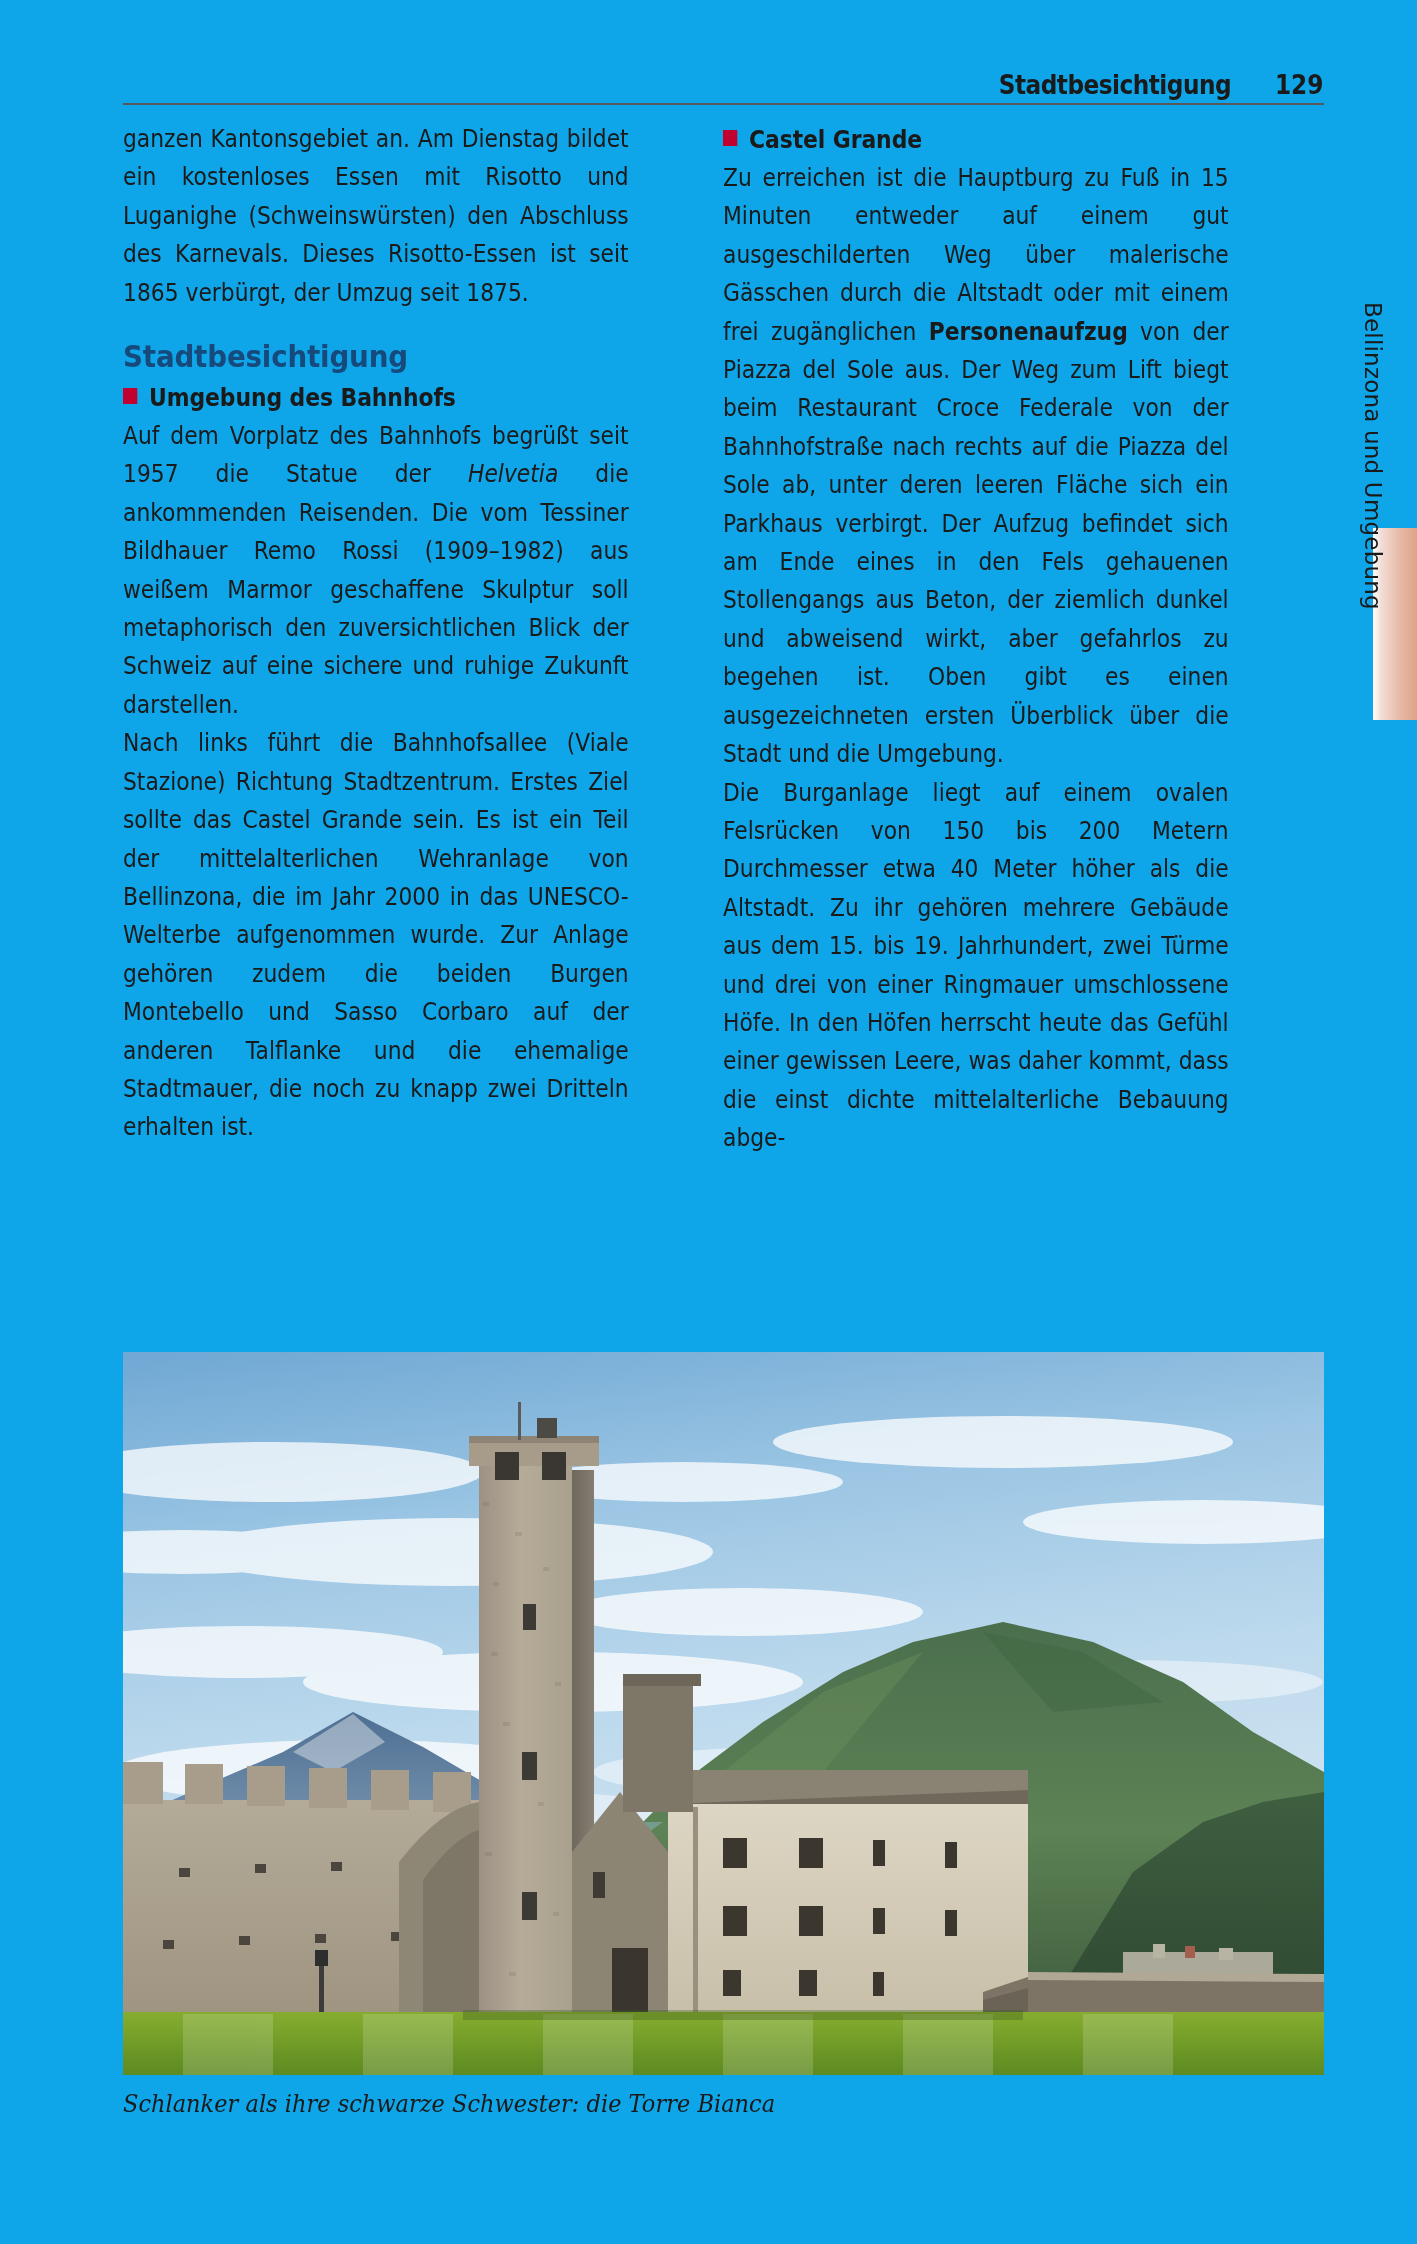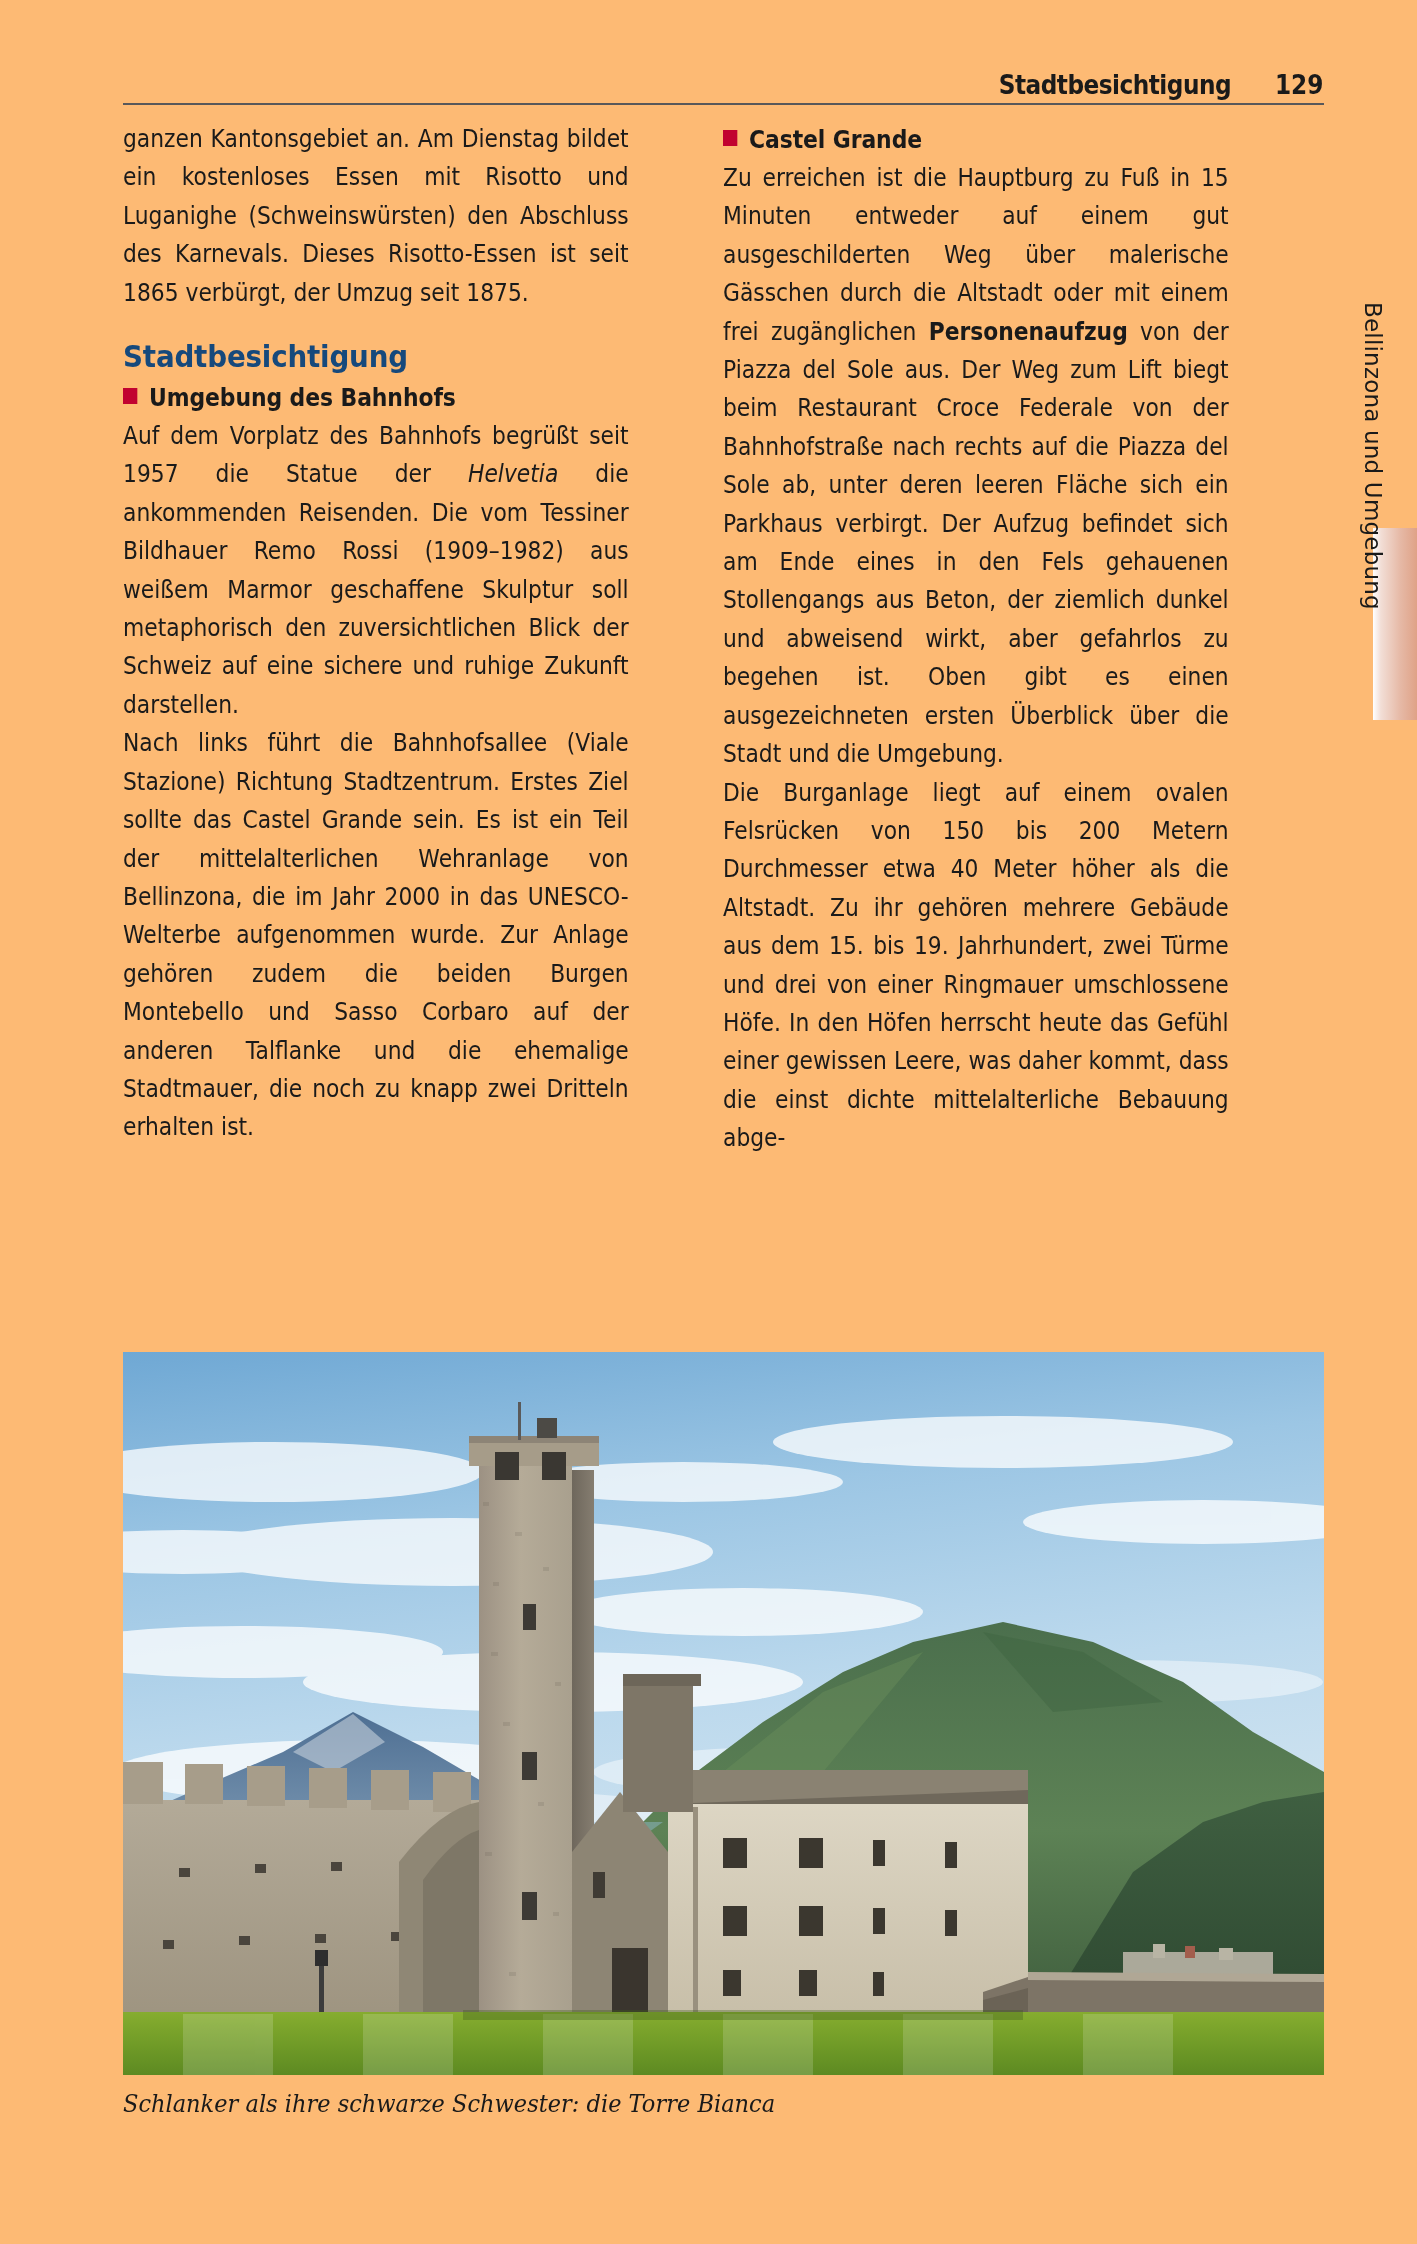--- a/index.html
+++ b/index.html
@@ -12,21 +12,21 @@
     height: 2244px;
     position: relative;
     font-family: "Liberation Sans", sans-serif;
     overflow: hidden;
   }
 
   
   .page {
     position: absolute;
     inset: 0;
-    background: #fdba74;
+    background: #0ea5e9;
   }
 
   
   .runhead {
     position: absolute;
     left: 123px;
     top: 60px;
     width: 1200px;
     height: 40px;
     display: flex;

